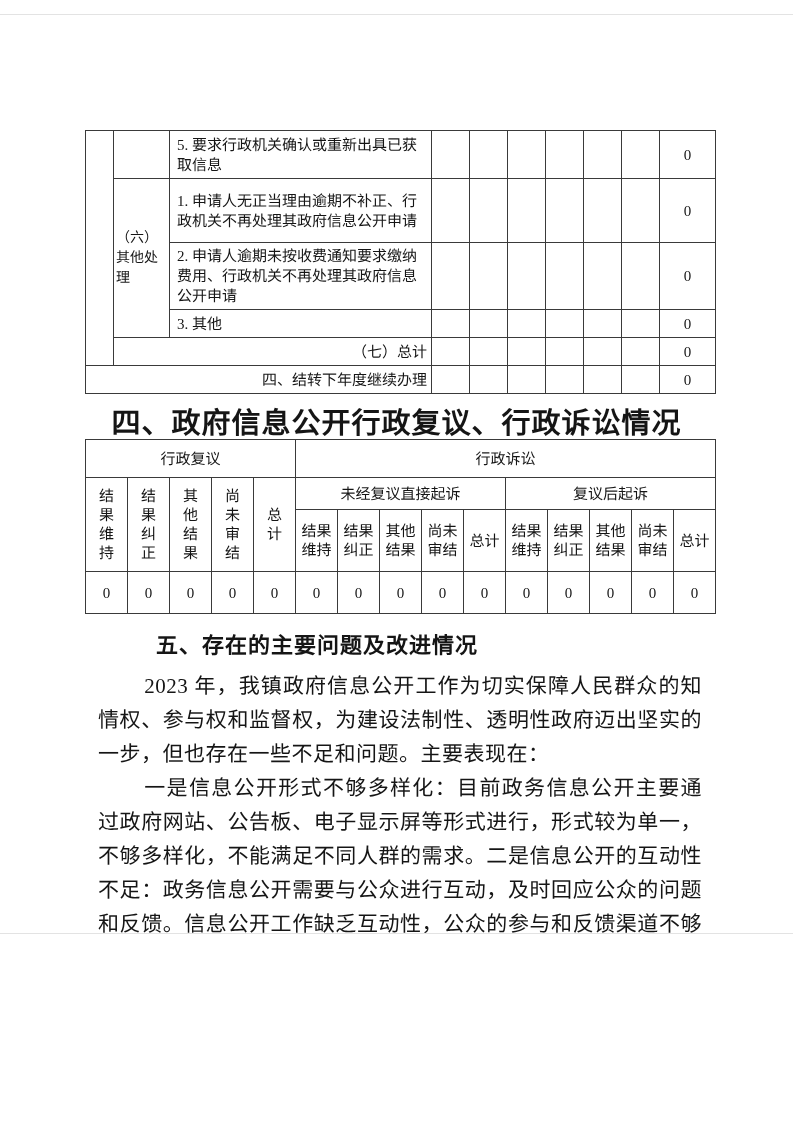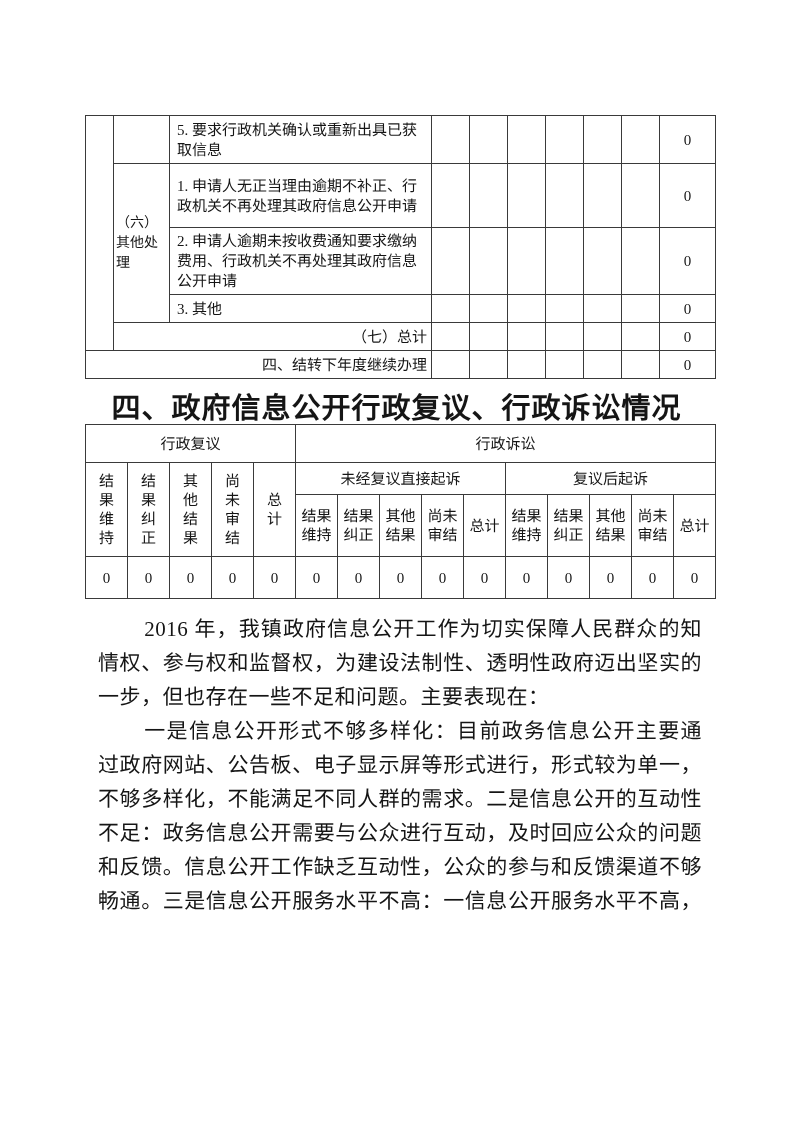--- a/index.html
+++ b/index.html
@@ -1,21 +1,21 @@
 <!DOCTYPE html>
 <html lang="zh-CN"><head>
 <meta charset="utf-8">
 <style>
   * { box-sizing: border-box; margin: 0; padding: 0; }
   html, body { background: #ffffff; }
   .page {
     position: relative;
     width: 793px;
     height: 918px;
-    margin: 0 auto;
+    margin: 15px auto;
     background: #ffffff;
     outline: 1px solid #e3e3e3;
     font-family: "Liberation Serif", "DejaVu Serif", serif;
     color: #151515;
     overflow: hidden;
   }
 
   table { border-collapse: collapse; table-layout: fixed; }
   td {
     border: 1px solid #3a3a3a;
@@ -237,19 +237,20 @@
         <td class="num">0</td>
         <td class="num">0</td>
         <td class="num">0</td>
         <td class="num">0</td>
         <td class="num">0</td>
       </tr>
     </tbody>
   </table>
 
   <div class="body-block">
-    <p>2016 年，我镇政府信息公开工作为切实保障人民群众的知情权、参与权和监督权，为建设法制性、透明性政府迈出坚实的一步，但也存在一些不足和问题。主要表现在：</p>
+    <div class="h5-title">五、存在的主要问题及改进情况</div>
+    <p>2023 年，我镇政府信息公开工作为切实保障人民群众的知情权、参与权和监督权，为建设法制性、透明性政府迈出坚实的一步，但也存在一些不足和问题。主要表现在：</p>
     <p>一是信息公开形式不够多样化：目前政务信息公开主要通过政府网站、公告板、电子显示屏等形式进行，形式较为单一，不够多样化，不能满足不同人群的需求。二是信息公开的互动性不足：政务信息公开需要与公众进行互动，及时回应公众的问题和反馈。信息公开工作缺乏互动性，公众的参与和反馈渠道不够畅通。三是信息公开服务水平不高：一信息公开服务水平不高，缺乏专业化的信息公开人员和规范化的工作流程，导致信息公开的质量和效率无法得到保障。</p>
   </div>
 
   <div class="footer">- 5 -</div>
 
 </div>
 
 </body></html>

